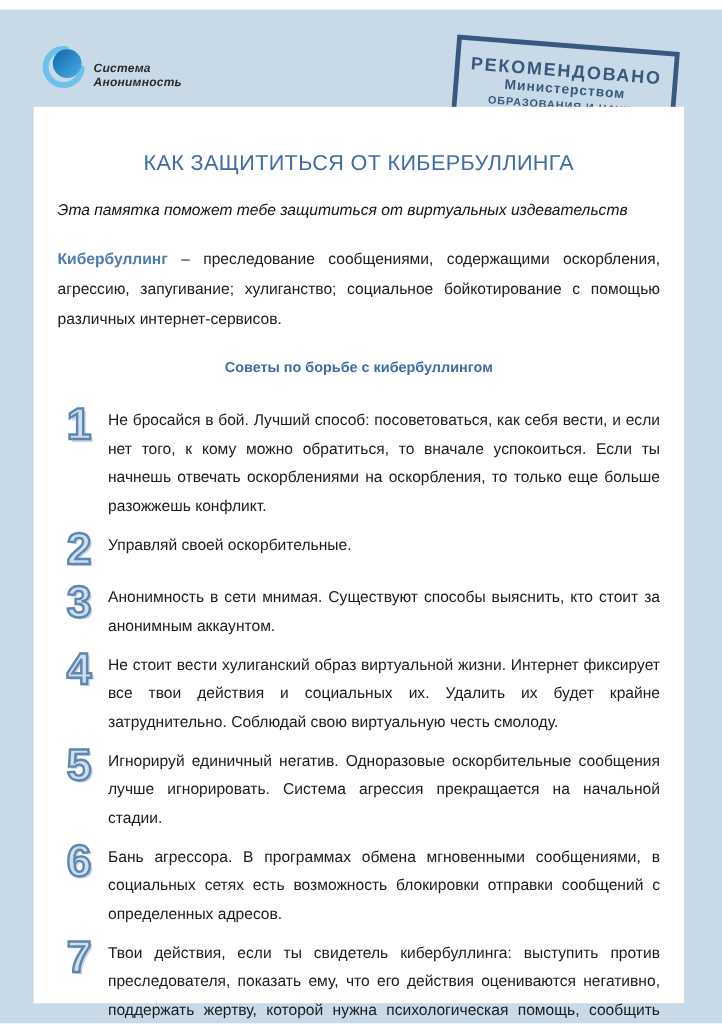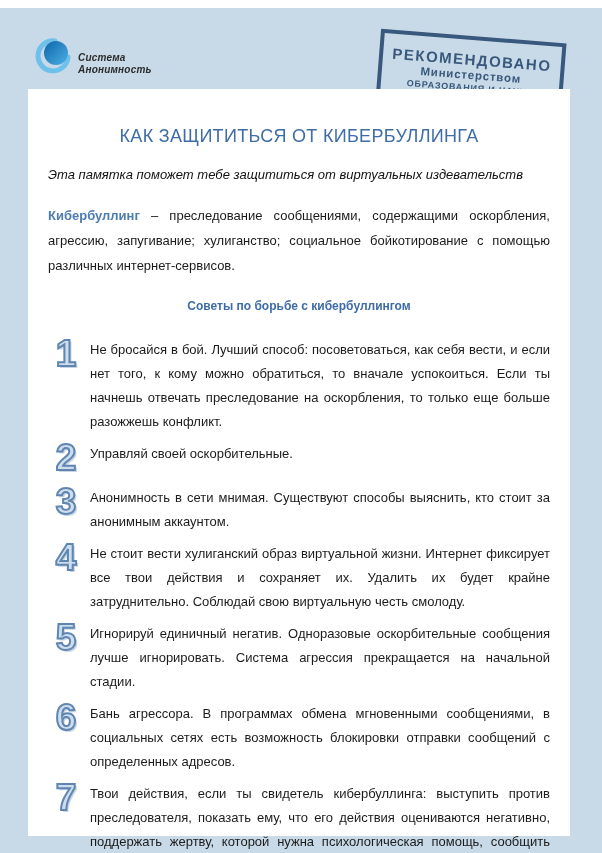--- a/index.html
+++ b/index.html
@@ -120,36 +120,36 @@
   <div class="card">
     <h1 class="memo-title">КАК ЗАЩИТИТЬСЯ ОТ КИБЕРБУЛЛИНГА</h1>
     <p class="memo-subtitle">Эта памятка поможет тебе защититься от виртуальных издевательств</p>
     <p class="memo-intro"><span class="intro-term">Кибербуллинг</span> <span>– преследование сообщениями, содержащими оскорбления, агрессию, запугивание; хулиганство; социальное бойкотирование с помощью различных интернет-сервисов.</span></p>
     <h2 class="section-title">Советы по борьбе с кибербуллингом</h2>
 
     <div class="tips">
 
         <div class="tip">
           <div class="tip-number">1</div>
-          <p class="tip-text">Не бросайся в бой. Лучший способ: посоветоваться, как себя вести, и если нет того, к кому можно обратиться, то вначале успокоиться. Если ты начнешь отвечать преследование на оскорбления, то только еще больше разожжешь конфликт.</p>
+          <p class="tip-text">Не бросайся в бой. Лучший способ: посоветоваться, как себя вести, и если нет того, к кому можно обратиться, то вначале успокоиться. Если ты начнешь отвечать оскорблениями на оскорбления, то только еще больше разожжешь конфликт.</p>
         </div>
 
         <div class="tip">
           <div class="tip-number">2</div>
           <p class="tip-text">Управляй своей оскорбительные.</p>
         </div>
 
         <div class="tip">
           <div class="tip-number">3</div>
           <p class="tip-text">Анонимность в сети мнимая. Существуют способы выяснить, кто стоит за анонимным аккаунтом.</p>
         </div>
 
         <div class="tip">
           <div class="tip-number">4</div>
-          <p class="tip-text">Не стоит вести хулиганский образ виртуальной жизни. Интернет фиксирует все твои действия и сохраняет их. Удалить их будет крайне затруднительно. Соблюдай свою виртуальную честь смолоду.</p>
+          <p class="tip-text">Не стоит вести хулиганский образ виртуальной жизни. Интернет фиксирует все твои действия и социальных их. Удалить их будет крайне затруднительно. Соблюдай свою виртуальную честь смолоду.</p>
         </div>
 
         <div class="tip">
           <div class="tip-number">5</div>
           <p class="tip-text">Игнорируй единичный негатив. Одноразовые оскорбительные сообщения лучше игнорировать. Система агрессия прекращается на начальной стадии.</p>
         </div>
 
         <div class="tip">
           <div class="tip-number">6</div>
           <p class="tip-text">Бань агрессора. В программах обмена мгновенными сообщениями, в социальных сетях есть возможность блокировки отправки сообщений с определенных адресов.</p>

